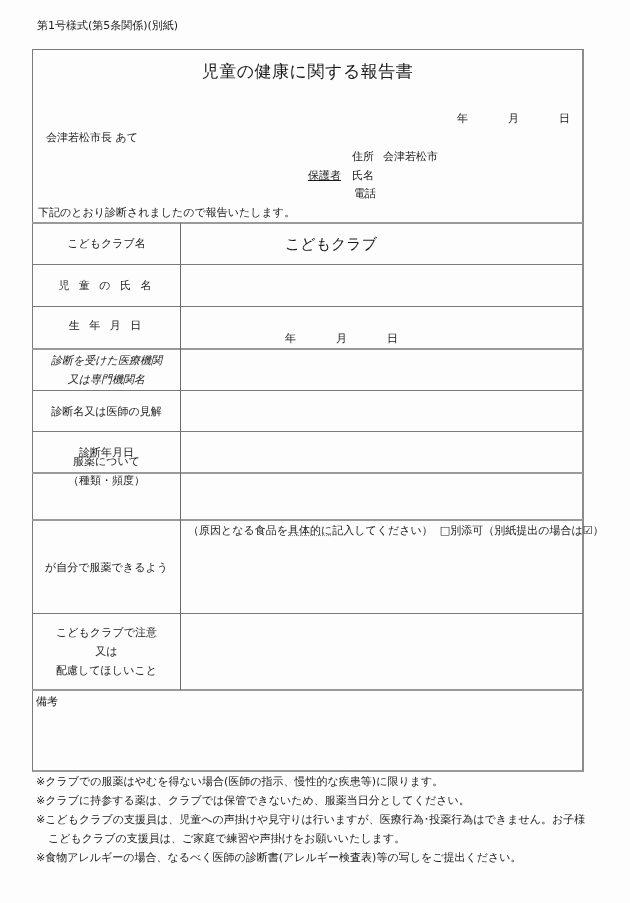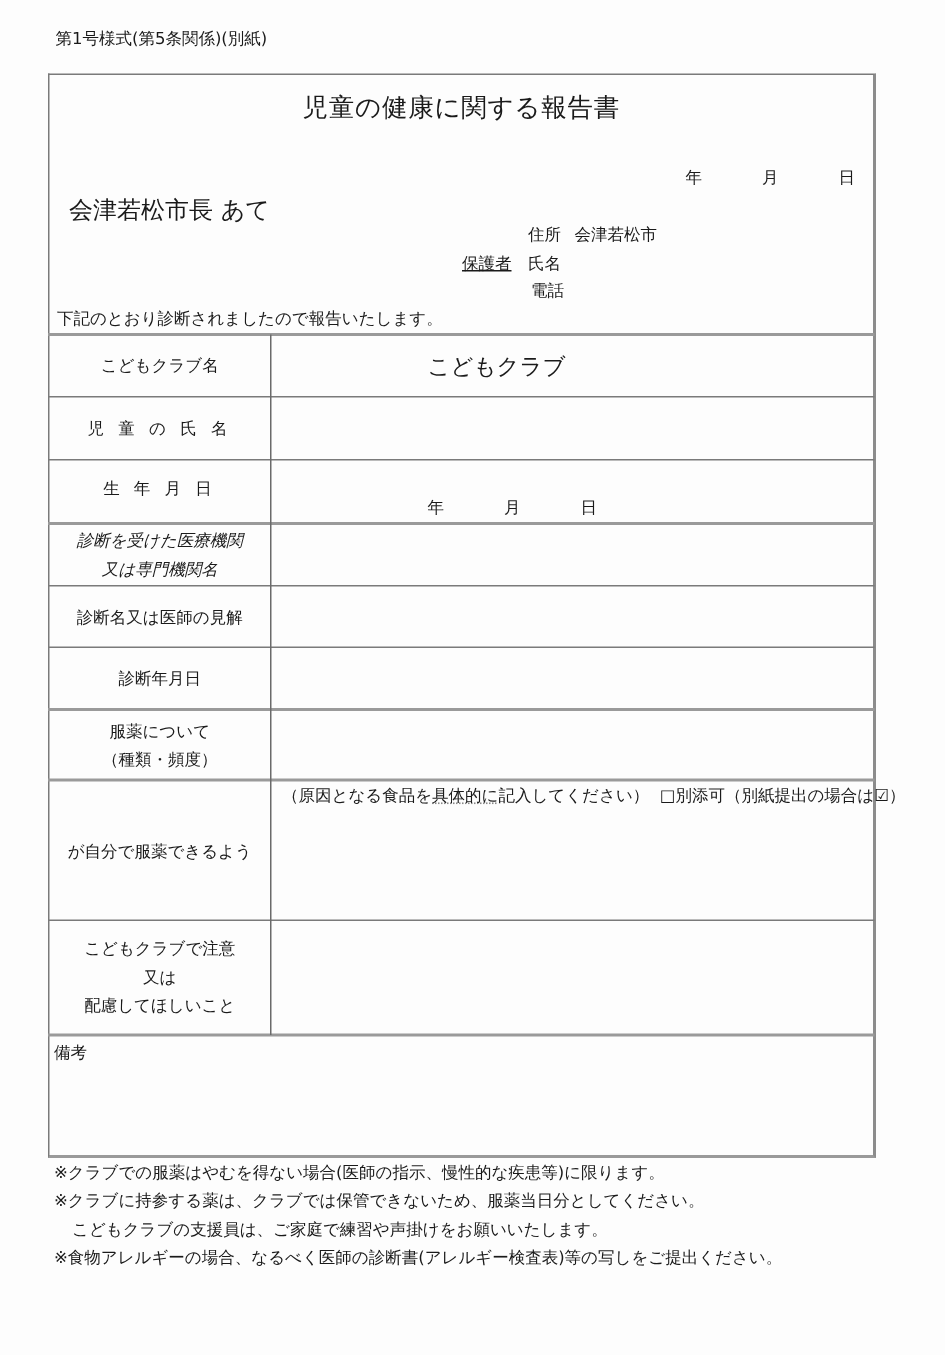--- a/index.html
+++ b/index.html
@@ -32,21 +32,21 @@
     .title {
       left: 32px; top: 60px; width: 551px;
       text-align: center;
       font-size: 17px;
       letter-spacing: 0.5px;
     }
     .date-row {
       top: 111px; font-size: 11px;
     }
     .addressee {
-      left: 46px; top: 130px; font-size: 16px; white-space: nowrap;
+      left: 46px; top: 130px; font-size: 11px; white-space: nowrap;
     }
     .guardian-label { font-size: 11px; white-space: nowrap; }
     .intro {
       left: 38px; top: 205px; font-size: 11px; white-space: nowrap;
     }
     
     .hline { height: 0; border-top: 1px solid #7a7a7a; left: 32px; width: 551px; }
     .hline.thick { border-top: 2px solid #9a9a9a; }
     .vline { width: 0; border-left: 1px solid #6a6a6a; left: 180px; }
     .cell-label {
@@ -142,21 +142,21 @@
 <div class="abs cell-label" style="top:391px; height:40px;">
   <span>診断名又は医師の見解</span>
 </div>
 <div class="abs input-area" style="left:181px; top:391px; width:401px; height:40px;"></div>
 
 <div class="abs cell-label" style="top:432px; height:40px;">
   <span>診断年月日</span>
 </div>
 <div class="abs input-area" style="left:181px; top:432px; width:401px; height:40px;"></div>
 
-<div class="abs cell-label" style="top:474px; height:45px;">
+<div class="abs cell-label" style="top:448px; height:45px;">
   <span>服薬について</span>
   <span>（種類・頻度）</span>
 </div>
 <div class="abs input-area" style="left:181px; top:474px; width:401px; height:45px;"></div>
 
 <div class="abs cell-label" style="top:521px; height:92px;">
   <span>が自分で服薬できるよう</span>
 </div>
 <div class="abs allergy-note"><span>（原因となる食品を</span><span class="underline-dotted">具体的に</span><span>記入してください）</span>&nbsp;&nbsp;<span>□</span><span>別添可（別紙提出の場合は☑）</span></div>
 <div class="abs input-area" style="left:181px; top:540px; width:401px; height:73px;"></div>
@@ -167,15 +167,16 @@
   <span>配慮してほしいこと</span>
 </div>
 <div class="abs input-area" style="left:181px; top:614px; width:401px; height:75px;"></div>
 
 <div class="abs remarks-label">備考</div>
 <div class="abs input-area" style="left:33px; top:712px; width:548px; height:57px;"></div>
 
 <div class="abs notes">
   <p>※クラブでの服薬はやむを得ない場合(医師の指示、慢性的な疾患等)に限ります。</p>
   <p>※クラブに持参する薬は、クラブでは保管できないため、服薬当日分としてください。</p>
+  <p>※こどもクラブの支援員は、児童への声掛けや見守りは行いますが、医療行為･投薬行為はできません。お子様</p>
   <p class="indent">こどもクラブの支援員は、ご家庭で練習や声掛けをお願いいたします。</p>
   <p>※食物アレルギーの場合、なるべく医師の診断書(アレルギー検査表)等の写しをご提出ください。</p>
 </div>
 
 </body></html>

